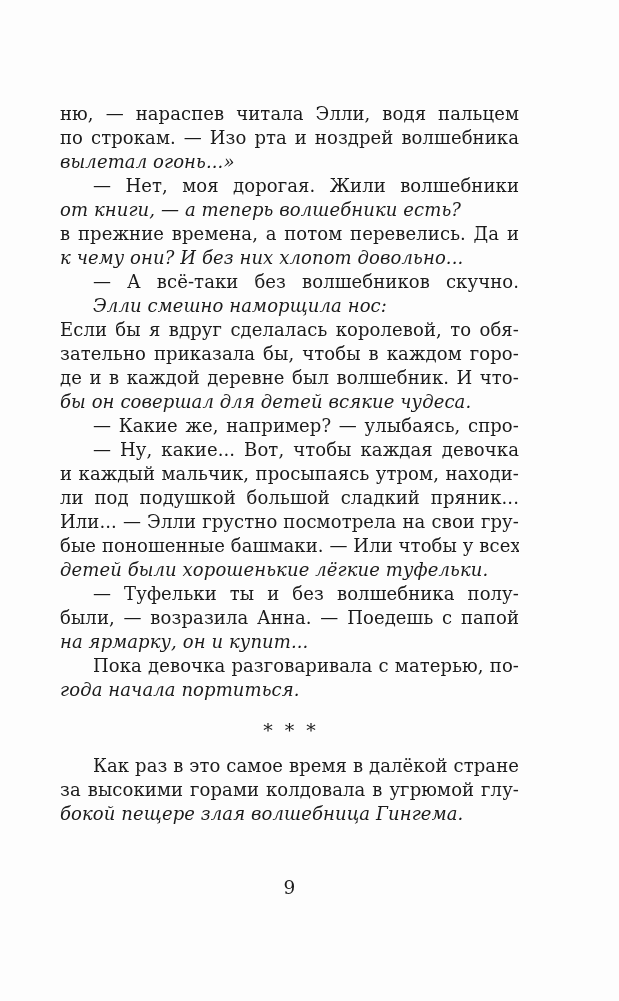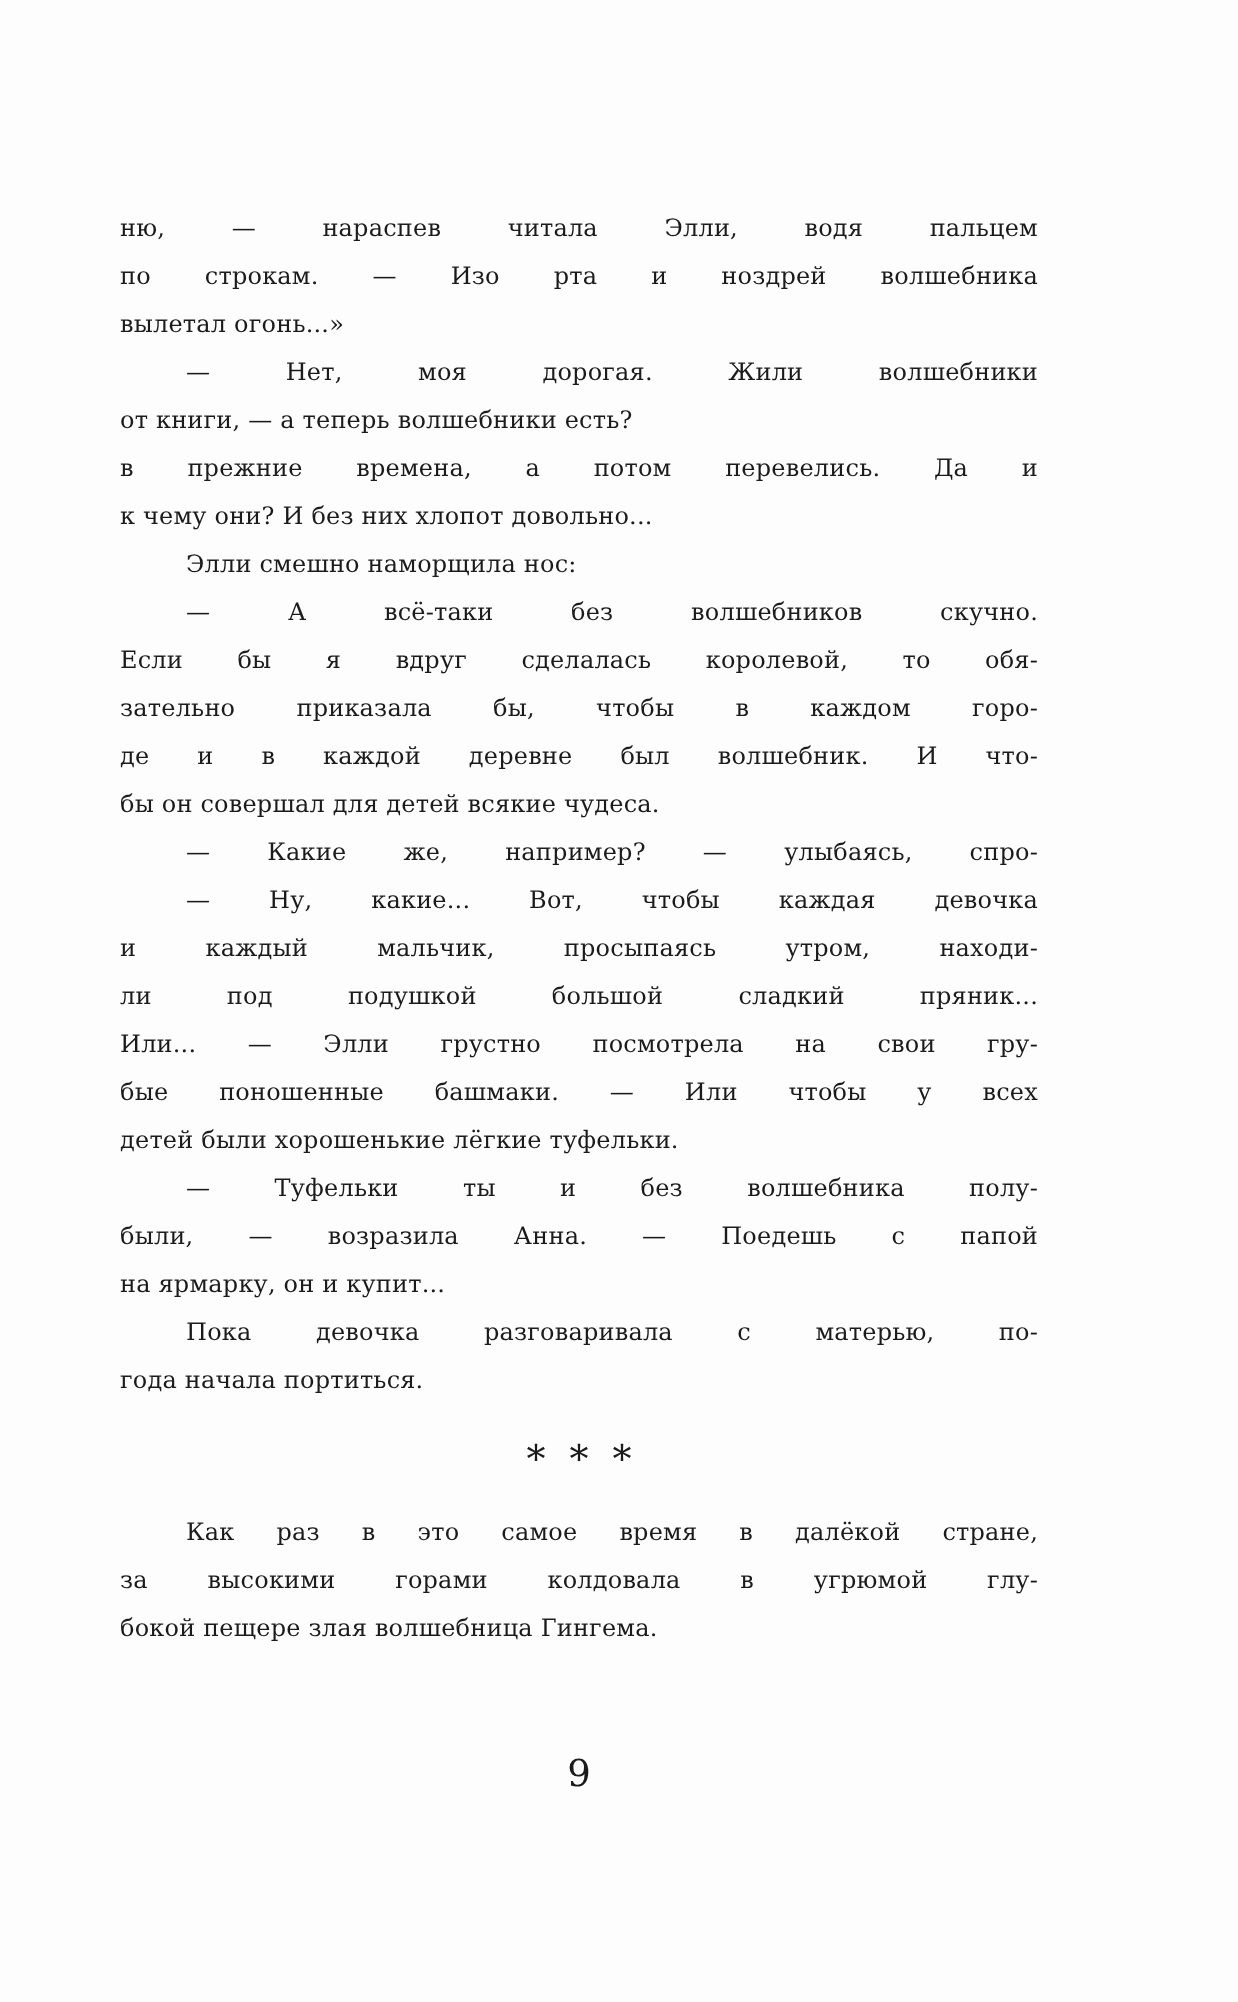--- a/index.html
+++ b/index.html
@@ -22,32 +22,33 @@
   }
   .text-block {
     position: absolute;
     left: 60px;
     top: 102px;
     width: 459px;
   }
   .line {
     height: 24px;
     line-height: 24px;
-    font-size: 12px;
+    font-size: 18px;
     letter-spacing: 0.1px;
     white-space: nowrap;
     overflow: hidden;
     text-align: justify;
   }
   .line.justify {
     text-align-last: justify;
   }
   .line.end {
     text-align: left;
     text-align-last: left;
+    font-style: italic;
   }
   .line.indent {
     padding-left: 33px;
   }
   .separator {
     height: 24px;
     line-height: 24px;
     margin: 16px 0 12px 0;
     font-size: 19px;
     text-align: center;
@@ -73,22 +74,22 @@
 <div class="page">
   <div class="text-block">
     <div id="lines-top">
         <div class="line justify">ню, — нараспев читала Элли, водя пальцем</div>
         <div class="line justify">по строкам. — Изо рта и ноздрей волшебника</div>
         <div class="line end">вылетал огонь...»</div>
         <div class="line justify indent">— Нет, моя дорогая. Жили волшебники</div>
         <div class="line end">от книги, — а теперь волшебники есть?</div>
         <div class="line justify">в прежние времена, а потом перевелись. Да и</div>
         <div class="line end">к чему они? И без них хлопот довольно...</div>
+        <div class="line justify indent">— А всё-таки без волшебников скучно.</div>
         <div class="line end indent">Элли смешно наморщила нос:</div>
-        <div class="line justify indent">— А всё-таки без волшебников скучно.</div>
         <div class="line justify">Если бы я вдруг сделалась королевой, то обя-</div>
         <div class="line justify">зательно приказала бы, чтобы в каждом горо-</div>
         <div class="line justify">де и в каждой деревне был волшебник. И что-</div>
         <div class="line end">бы он совершал для детей всякие чудеса.</div>
         <div class="line justify indent">— Какие же, например? — улыбаясь, спро-</div>
         <div class="line justify indent">— Ну, какие... Вот, чтобы каждая девочка</div>
         <div class="line justify">и каждый мальчик, просыпаясь утром, находи-</div>
         <div class="line justify">ли под подушкой большой сладкий пряник...</div>
         <div class="line justify">Или... — Элли грустно посмотрела на свои гру-</div>
         <div class="line justify">бые поношенные башмаки. — Или чтобы у всех</div>

